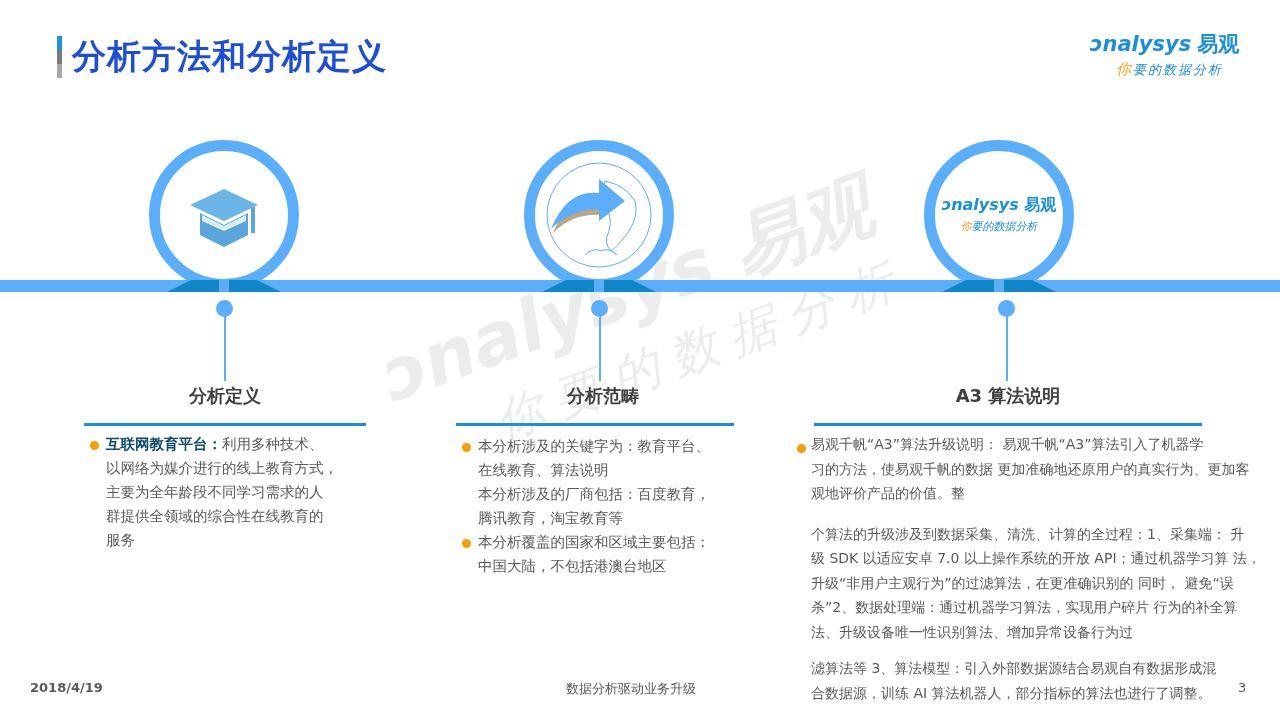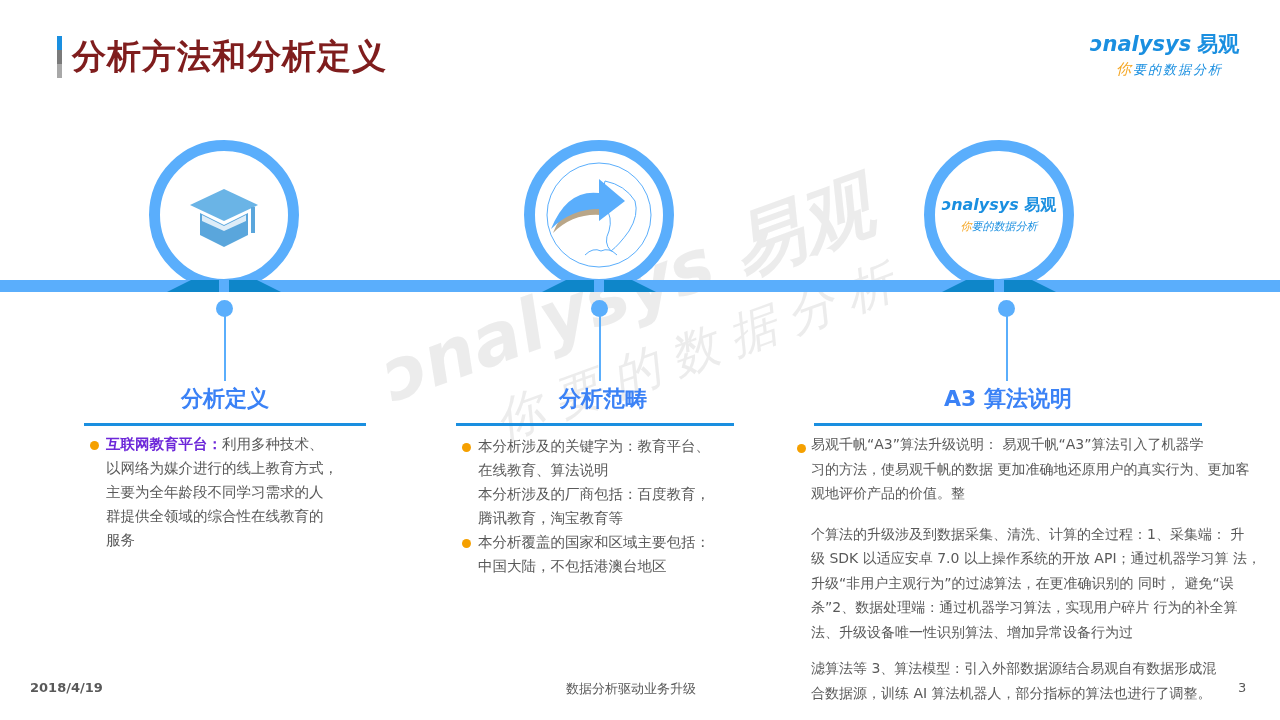--- a/index.html
+++ b/index.html
@@ -3,47 +3,47 @@
   <meta charset="utf-8">
   <style>
     * { box-sizing: border-box; margin: 0; padding: 0; }
     html, body { width: 1280px; height: 720px; overflow: hidden; background: #ffffff; }
     body { position: relative; font-family: "DejaVu Sans", "Liberation Sans", sans-serif; color: #595959; }
 
     .title-bar { position: absolute; left: 57px; top: 36px; width: 5px; height: 42px; }
     .title-bar .seg1 { height: 14px; background: #1a8fe0; }
     .title-bar .seg2 { height: 14px; background: #7a7a7a; }
     .title-bar .seg3 { height: 14px; background: #a8a8a8; }
-    .page-title { position: absolute; left: 72px; top: 34px; font-size: 34px; font-weight: bold; color: #7f1d1d; letter-spacing: 1px; }
+    .page-title { position: absolute; left: 72px; top: 34px; font-size: 34px; font-weight: bold; color: #1d4ed8; letter-spacing: 1px; }
 
     .logo { position: absolute; left: 1090px; top: 30px; width: 170px; }
     .logo-main { font-size: 21px; font-style: italic; color: #1a8fe0; font-weight: bold; letter-spacing: 0px; }
     .logo-main .cn { font-style: normal; margin-left: 6px; }
     .logo-sub { font-size: 13px; color: #1a8fe0; font-style: italic; margin-left: 26px; margin-top: 2px; letter-spacing: 2px; }
     .logo-sub .first { color: #f5a623; font-size: 15px; }
 
     .timeline { position: absolute; left: 0; top: 280px; width: 1280px; height: 12px; background: #5aaefc; z-index: 2; }
 
     .ring { position: absolute; width: 150px; height: 150px; border-radius: 50%; border: 11px solid #5aaefc; background: #fff; z-index: 1; }
     .ring-shadow { position: absolute; width: 130px; height: 20px; z-index: 3; }
     .ring-shadow::before, .ring-shadow::after { content: ""; position: absolute; bottom: 0; width: 0; height: 0; border-bottom: 12px solid #0e86c9; }
     .ring-shadow::before { left: 8px; border-left: 24px solid transparent; border-right: 0 solid transparent; width: 28px; }
     .ring-shadow::after { right: 8px; border-right: 24px solid transparent; width: 28px; }
 
     .node-dot { position: absolute; width: 17px; height: 17px; border-radius: 50%; background: #5aaefc; z-index: 2; }
     .node-line { position: absolute; width: 2px; background: #5aaefc; z-index: 2; }
 
-    .section-title { position: absolute; font-size: 22px; font-weight: bold; color: #3b82f6; text-align: center; z-index: 2; }
+    .section-title { position: absolute; font-size: 18px; font-weight: bold; color: #404040; text-align: center; z-index: 2; }
     .section-rule { position: absolute; height: 3px; background: #1a8fe0; z-index: 2; }
 
     .content { position: absolute; font-size: 14.5px; line-height: 24px; color: #595959; z-index: 2; }
     .bullet { position: relative; padding-left: 20px; }
     .bullet .dot { position: absolute; left: 4px; top: 9px; width: 9px; height: 9px; border-radius: 50%; background: #f5a000; }
     .plain { padding-left: 20px; }
-    .bold { font-weight: bold; color: #6d28d9; }
+    .bold { font-weight: bold; color: #0c4a6e; }
 
     .c3 { font-size: 14px; line-height: 24.5px; }
     .c3 .bullet { padding-left: 14px; }
     .c3 .bullet .dot { left: 0; top: 12px; }
     .c3 .plain { padding-left: 14px; }
 
     .watermark { position: absolute; left: 380px; top: 240px; transform: rotate(-20deg); color: rgba(200,200,200,0.35); z-index: 0; pointer-events: none; }
     .watermark .wm-main { font-size: 72px; font-weight: bold; font-style: italic; }
     .watermark .wm-sub { font-size: 48px; margin-left: 90px; letter-spacing: 14px; font-style: italic; }
 

